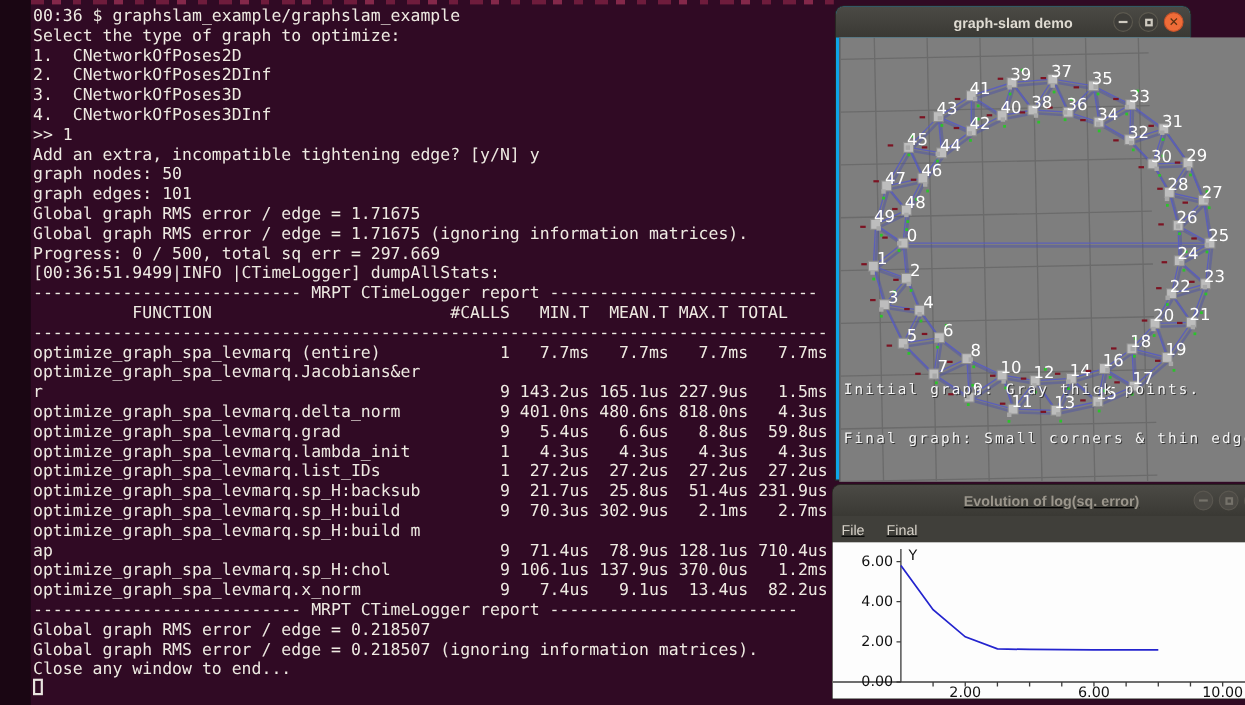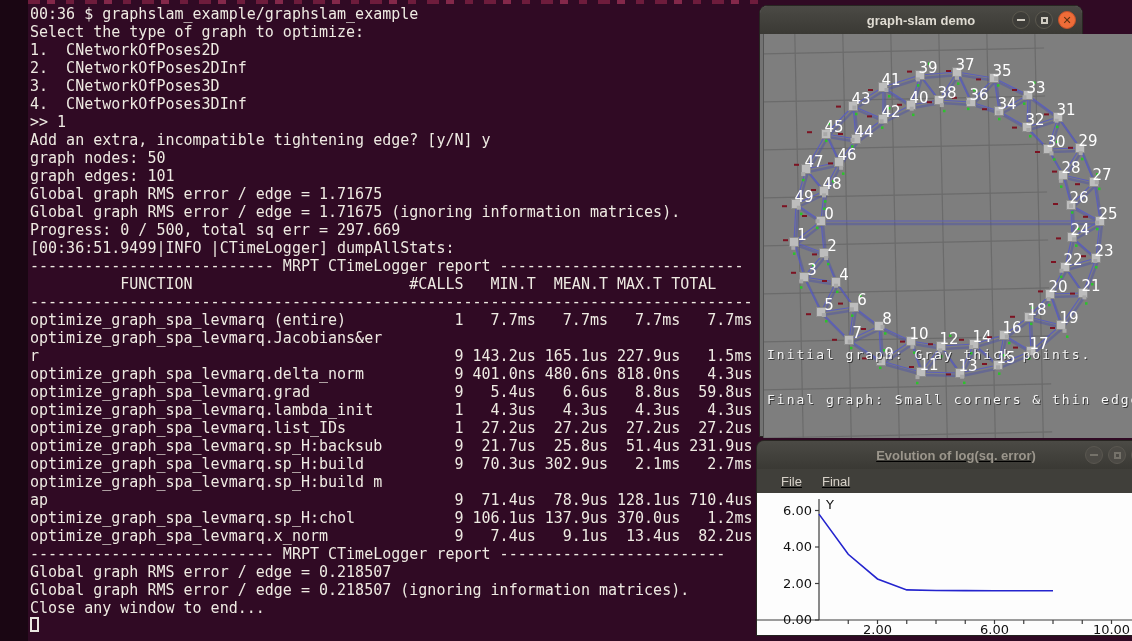--- a/index.html
+++ b/index.html
@@ -44,39 +44,39 @@
   .btn .g-min { width:8px; height:2px; background:#cfcbc1; }
   .btn .g-max { width:7px; height:7px; border:2px solid #cfcbc1; }
   .btn.close { background:#ef6c38; border-color:#c4halted; border-color:#c4512a; }
   .btn.close .g-x { color:#5b3111; font-size:11px; font-weight:bold; line-height:1; font-family:"DejaVu Sans", sans-serif; }
   .inactive-btns .btn { background:#4c4a45; border-color:#5a5750; }
   .inactive-btns .btn .g-min { background:#75726a; }
   .inactive-btns .btn .g-max { border-color:#75726a; }
   .inactive-btns .btn.close { background:#4c4a45; }
   .inactive-btns .btn.close .g-x { color:#75726a; }
   
-  #graph-window { left:731px; top:5px; width:324px; height:432px; background:#737373; }
+  #graph-window { left:731px; top:5px; width:324px; height:432px; background:#0ea5e9; }
   .viewport {
     position:absolute; left:3px; top:28px; width:392px; height:404px;
     background:#7e7e7e; overflow:hidden; border-left:1px solid #555;
   }
   .overlay {
     position:absolute; left:3px; bottom:1px;
     font-family:"DejaVu Sans Mono", monospace; font-size:13px; line-height:15px;
     letter-spacing:2px; color:#f6f6f6; text-shadow:1px 1px 0 rgba(45,45,45,0.85);
     white-space:pre;
   }
   
   #chart-window { left:728px; top:440px; width:400px; height:196px; background:#3a3934; border-bottom:2px solid #23221f;text-decoration:underline; }
   .menubar {
     height:24px; background:#403f3a; display:flex; align-items:center;
     color:#d6d1c8; font-size:13px;
   }
   .menubar .menu-item { padding:0 10px; height:100%; display:flex; align-items:center; }
-  .menubar .menu-item:first-child { padding-left:24px; }
+  .menubar .menu-item:first-child { padding-left:8px; }
   .chart-area { position:absolute; left:0; top:52px; width:400px; height:142px; background:#fdfdfd; }
   svg text { font-family:"DejaVu Sans", sans-serif; }
 </style>
 </head>
 <body>
 
 <div class="screen">
 
   <div class="terminal">
     <div class="top-strip"></div>

